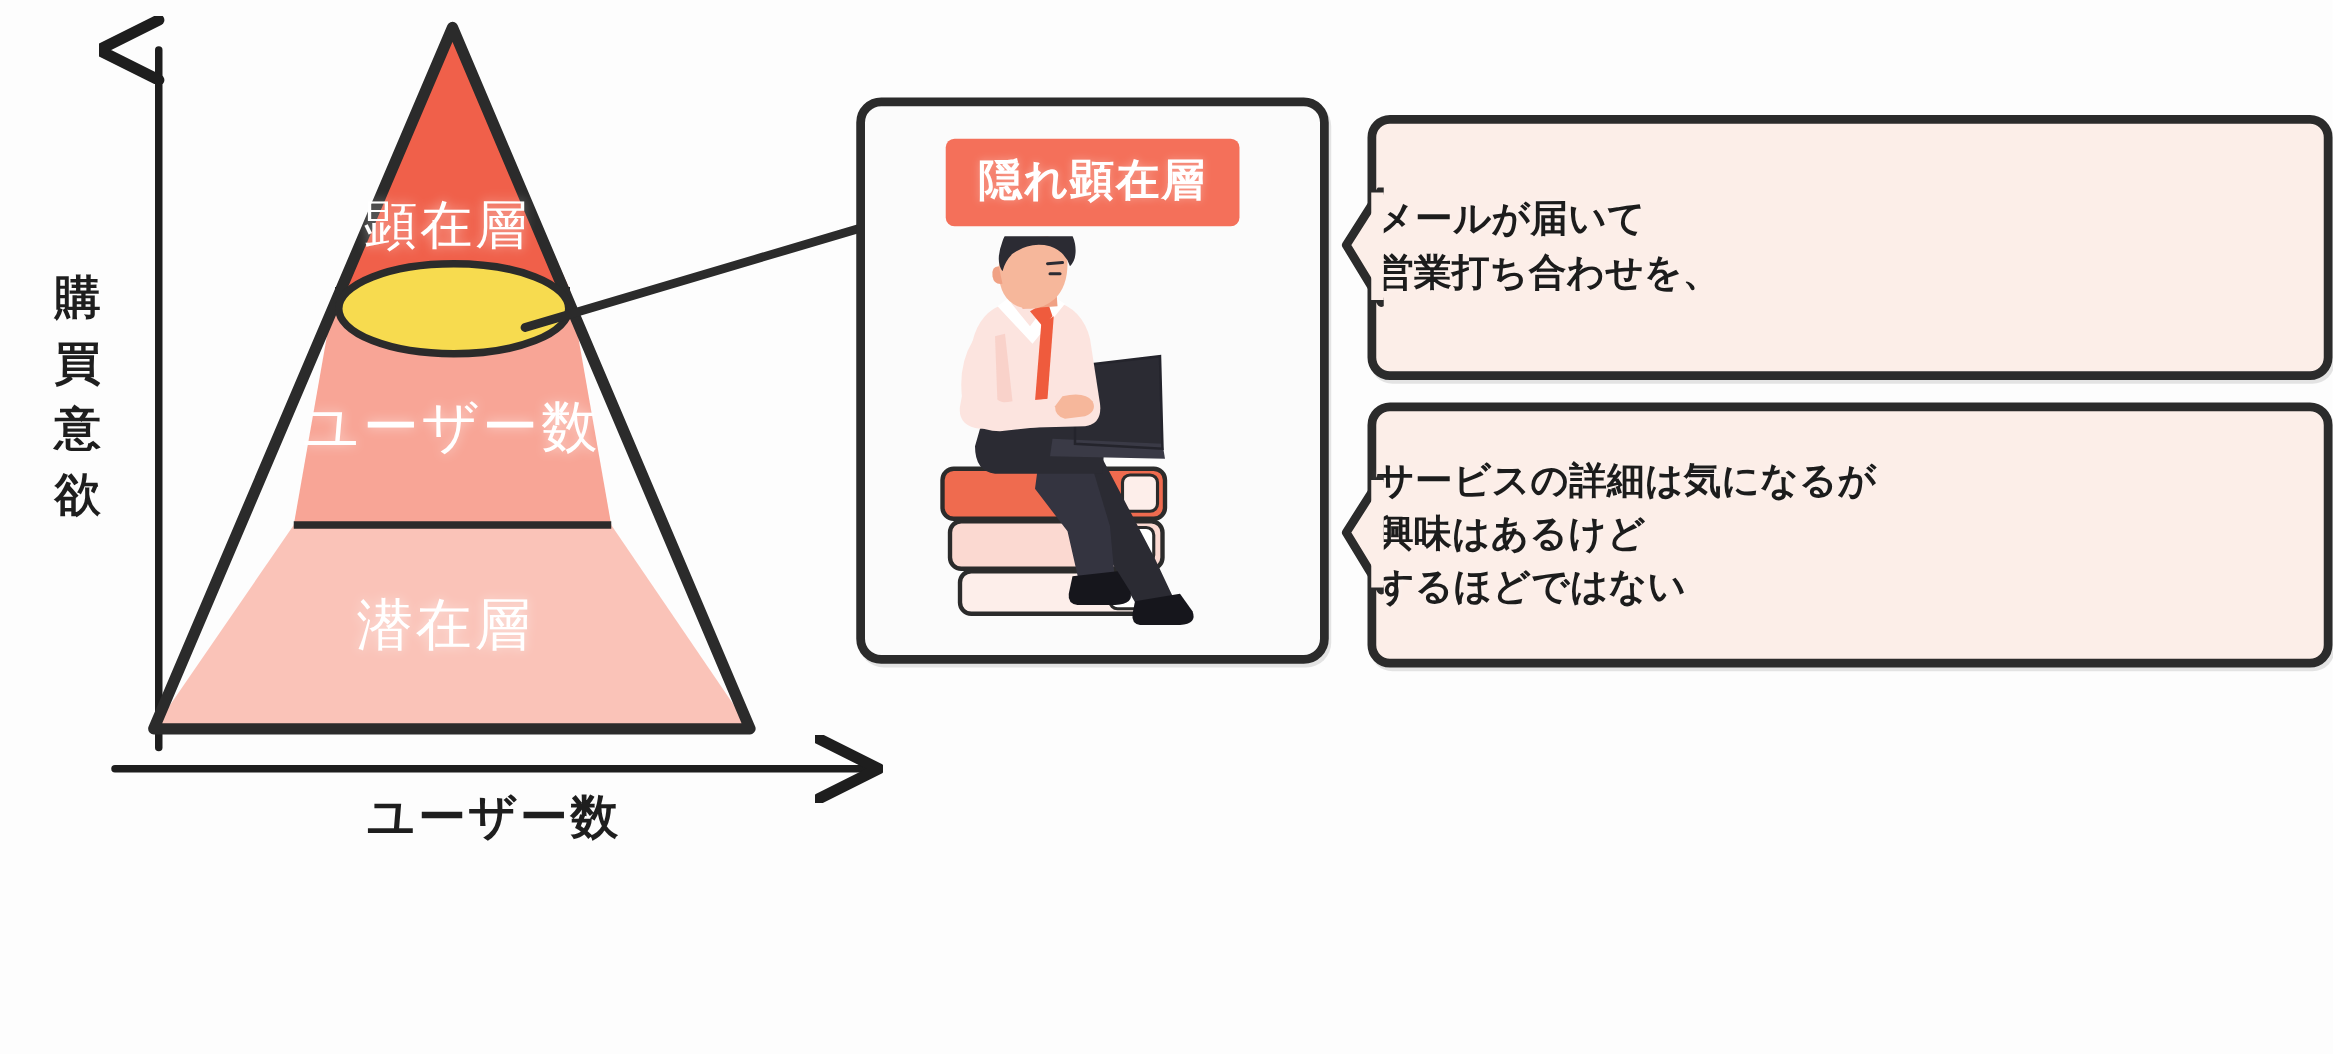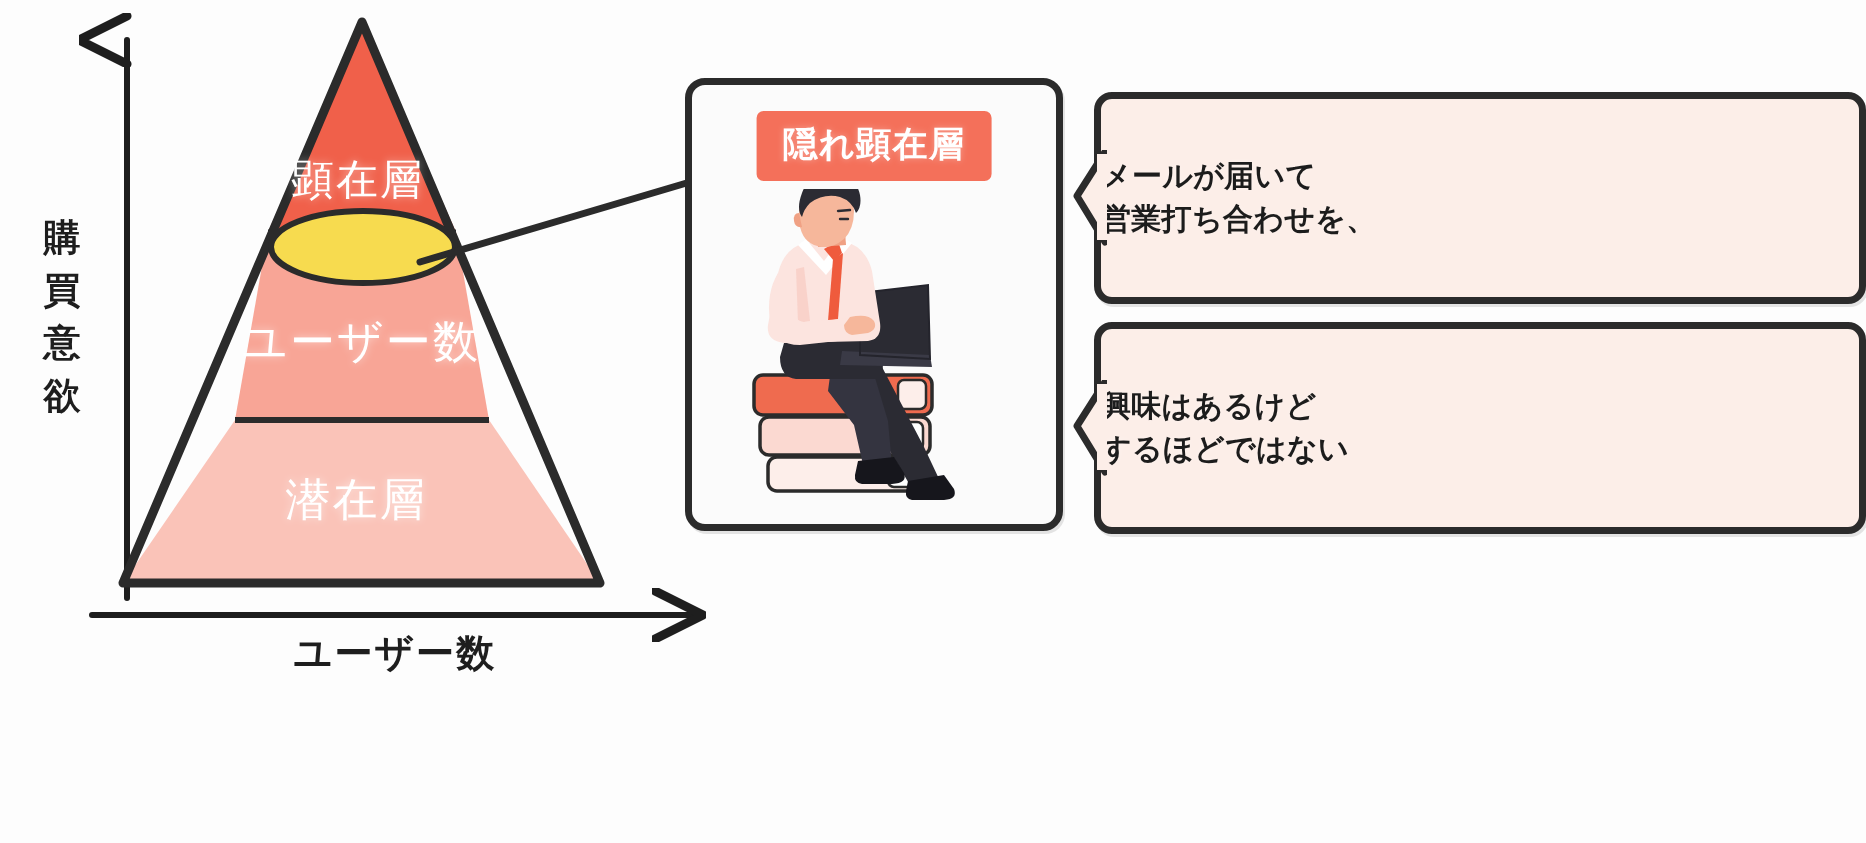--- a/index.html
+++ b/index.html
@@ -288,17 +288,18 @@
     </svg>
     <div class="line">メールが届いて</div>
     <div class="line">営業打ち合わせを、</div>
   </div>
 
   <div class="callout" id="callout-2">
     <svg class="notch" viewBox="0 0 36 96">
       <path d="M34 2 L6 46 L34 92" fill="#fceee8" stroke="#2b2b2b" stroke-width="7" stroke-linecap="round" stroke-linejoin="round"></path>
       <rect x="26" y="4" width="12" height="86" fill="#fceee8"></rect>
     </svg>
+    <div class="line">サービスの詳細は気になるが</div>
     <div class="line">興味はあるけど</div>
     <div class="line">するほどではない</div>
   </div>
 
 </div>
 
 </body></html>

